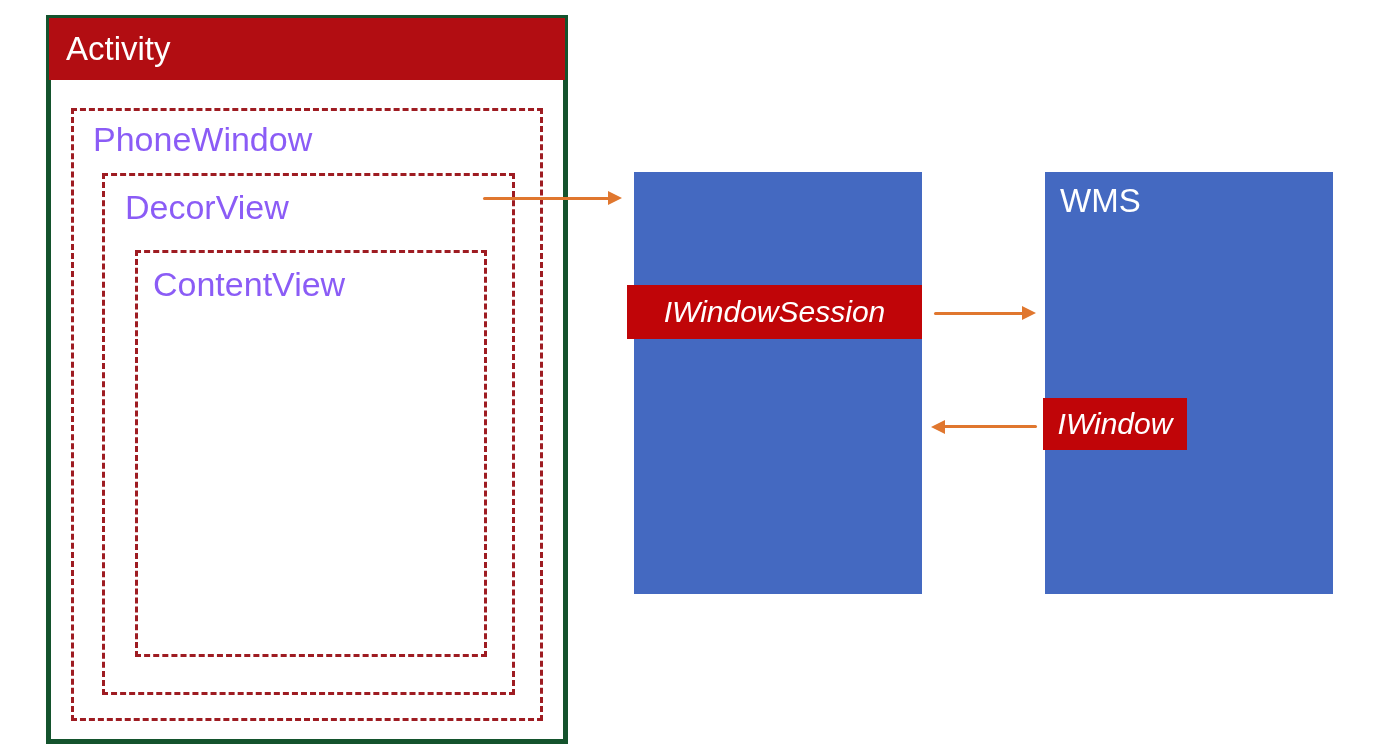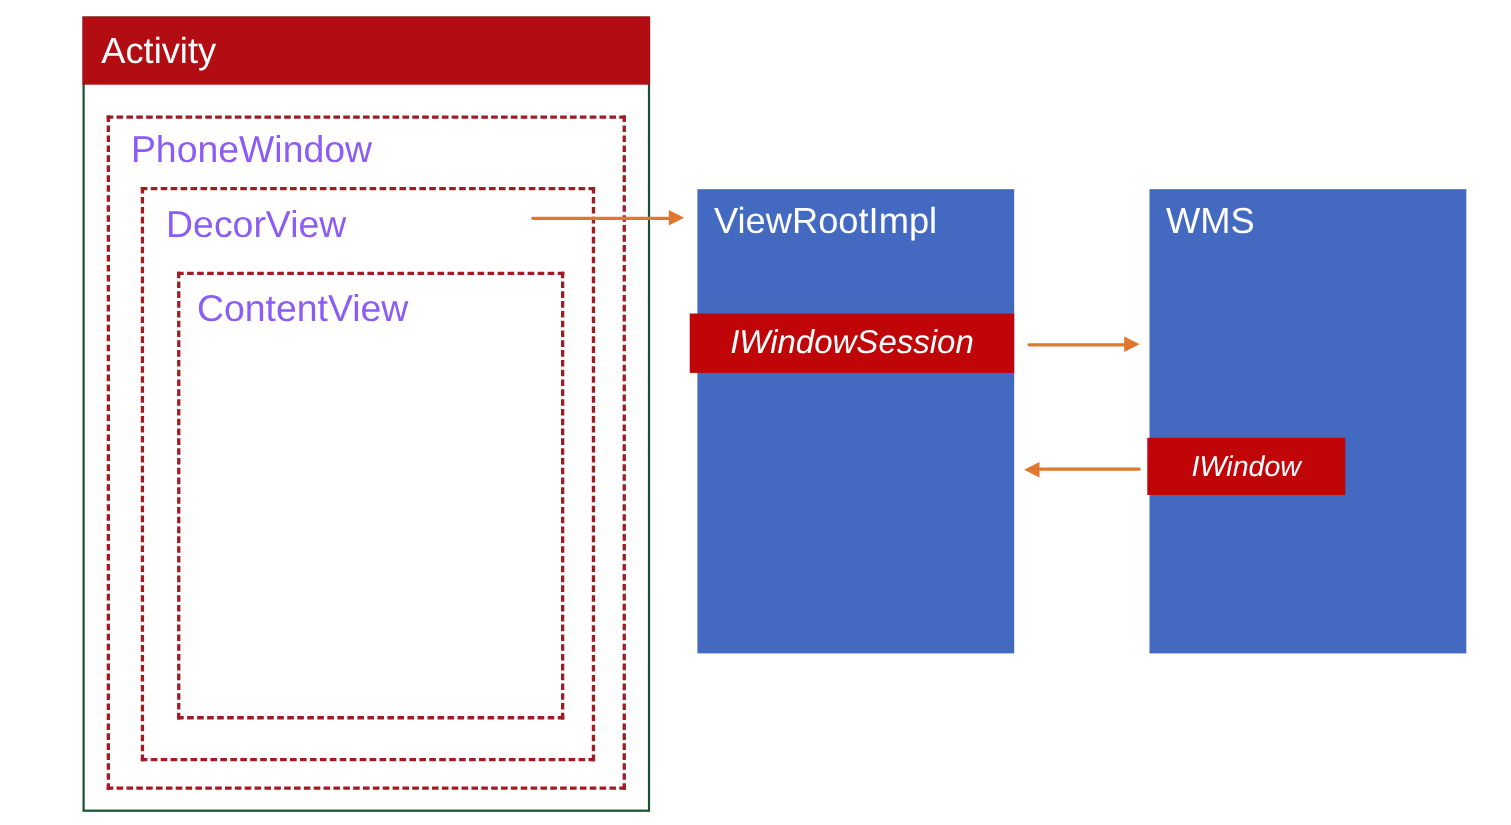--- a/index.html
+++ b/index.html
@@ -6,23 +6,23 @@
   .canvas {
     position:relative;
     width:1374px; height:750px;
     background:#ffffff;
     font-family:"Liberation Sans", sans-serif;
     overflow:hidden;
   }
 
   
   .activity-box {
-    position:absolute; left:75px; top:15px;
+    position:absolute; left:46px; top:15px;
     width:512px; height:719px;
-    border:2px solid #14532d;
+    border:5px solid #14532d;
     background:#ffffff;
   }
   .activity-header {
     position:absolute; left:-2px; top:-2px;
     width:516px; height:62px;
     background:#b20d12;
     color:#ffffff;
     font-size:33px; line-height:62px;
     padding-left:17px; box-sizing:border-box;
   }
@@ -65,22 +65,22 @@
     white-space:nowrap;
     font-style:italic;
   }
   .iwindowsession-band {
     left:-7px; top:113px;
     width:295px; height:54px;
     font-size:30px;
   }
   .iwindow-band {
     left:-2px; top:226px;
-    width:180px; height:52px;
-    font-size:26px;
+    width:144px; height:52px;
+    font-size:30px;
   }
 
   
   .arrow { position:absolute; }
   .arrow-line {
     position:absolute;
     height:3px; background:#e0772f; border-radius:2px;
   }
   .arrow-head-right {
     position:absolute; width:0; height:0;
@@ -110,21 +110,20 @@
         <div class="nest-label decorview-label">DecorView</div>
 
         <div class="dashed-box contentview-box">
           <div class="nest-label contentview-label">ContentView</div>
         </div>
       </div>
     </div>
   </div>
 
   <div class="blue-box viewrootimpl-box">
-    <div class="blue-title">ViewRootImpl</div>
     <div class="red-band iwindowsession-band">IWindowSession</div>
   </div>
 
   <div class="blue-box wms-box">
     <div class="blue-title">WMS</div>
     <div class="red-band iwindow-band">IWindow</div>
   </div>
 
   <div class="arrow">
     <div class="arrow-line" style="left:483px; top:197px; width:126px;"></div>

